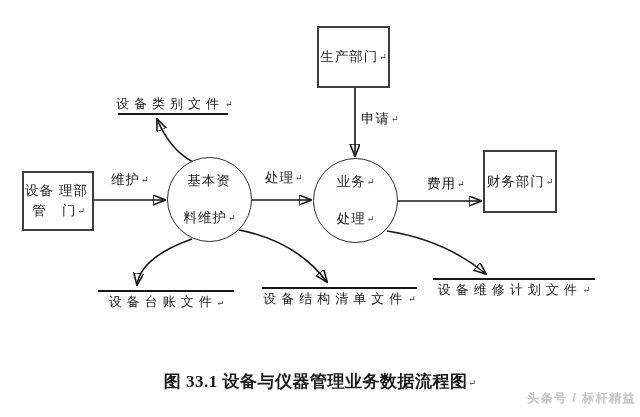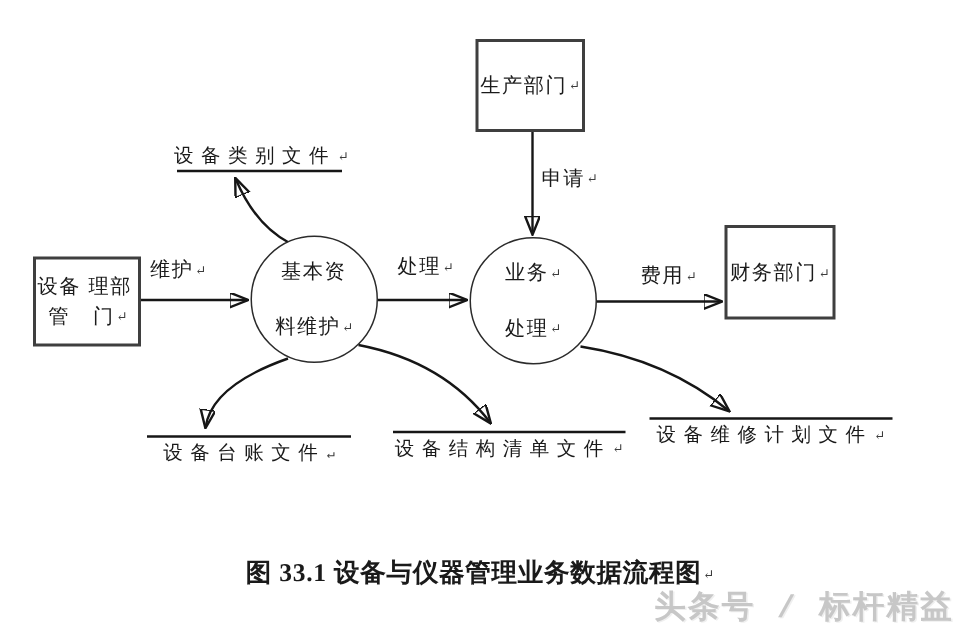--- a/index.html
+++ b/index.html
@@ -64,21 +64,21 @@
   #proc-business { left: 313px; top: 158px; width: 83px; height: 83px; }
 
   
   .flow-label {
     position: absolute;
     z-index: 3;
     font-size: 13.5px;
     letter-spacing: 1px;
     white-space: nowrap;
   }
-  #label-maintain { left: 100px; top: 171px; }
+  #label-maintain { left: 111px; top: 171px; }
   #label-process  { left: 265px; top: 169px; }
   #label-apply    { left: 361px; top: 110px; }
   #label-fee      { left: 427px; top: 175px; }
 
   
   .ds-label {
     position: absolute;
     z-index: 3;
     font-size: 13px;
     letter-spacing: 5px;
@@ -108,26 +108,26 @@
     font-size: 17px;
     font-weight: 700;
     letter-spacing: 0.5px;
   }
   #caption .pmark { font-weight: 400; }
 
   #watermark {
     position: absolute;
     z-index: 3;
     right: 4px; top: 390px;
-    font-size: 21px;
+    font-size: 12px;
     font-weight: 700;
     letter-spacing: 1.5px;
     color: #c7c7c7;
     text-shadow: 1px 1px 0 #efefef;
-    font-family: Liberation Mono, monospace;
+    font-family: Liberation Sans, sans-serif;
     text-align: right;
   }
 </style>
 </head>
 <body>
 
 <div id="stage">
 
   <svg id="connectors" width="640" height="417" viewBox="0 0 640 417" xmlns="http://www.w3.org/2000/svg">
     <defs>

